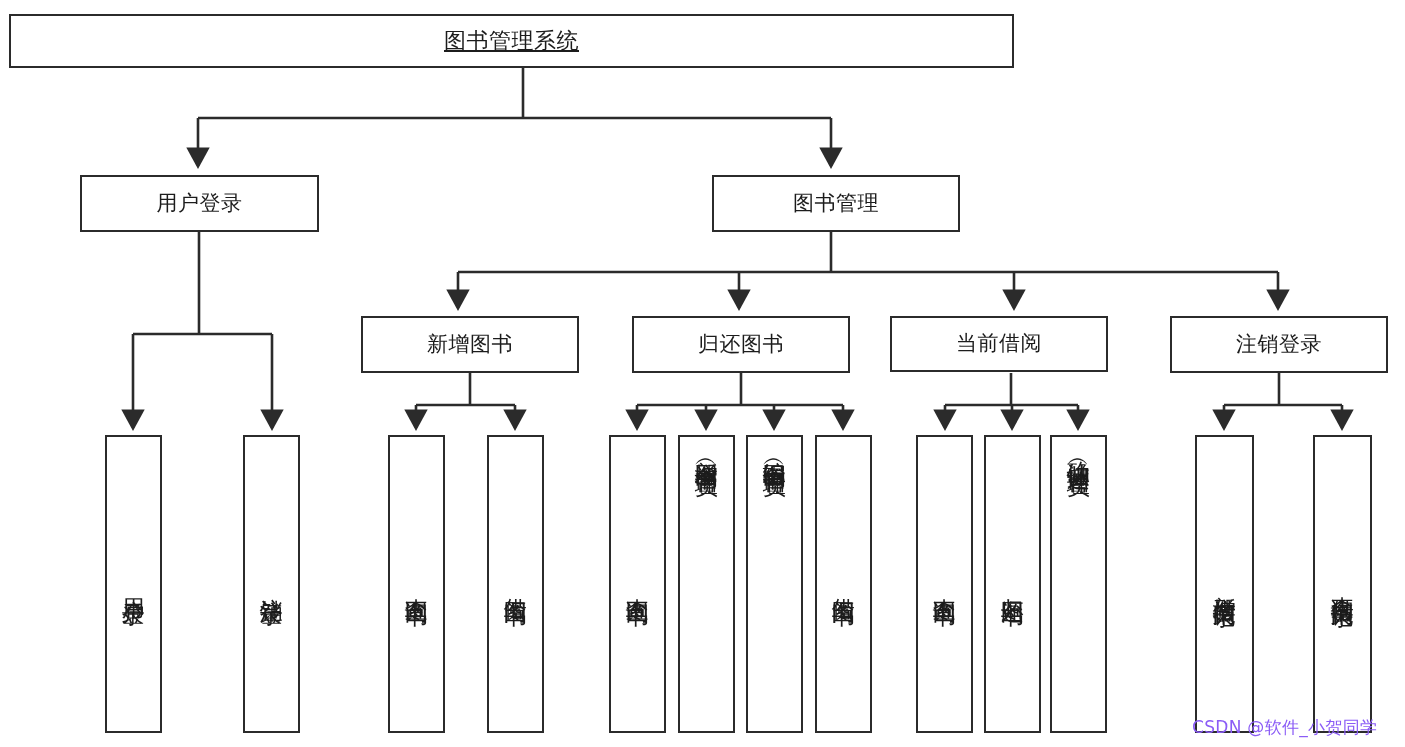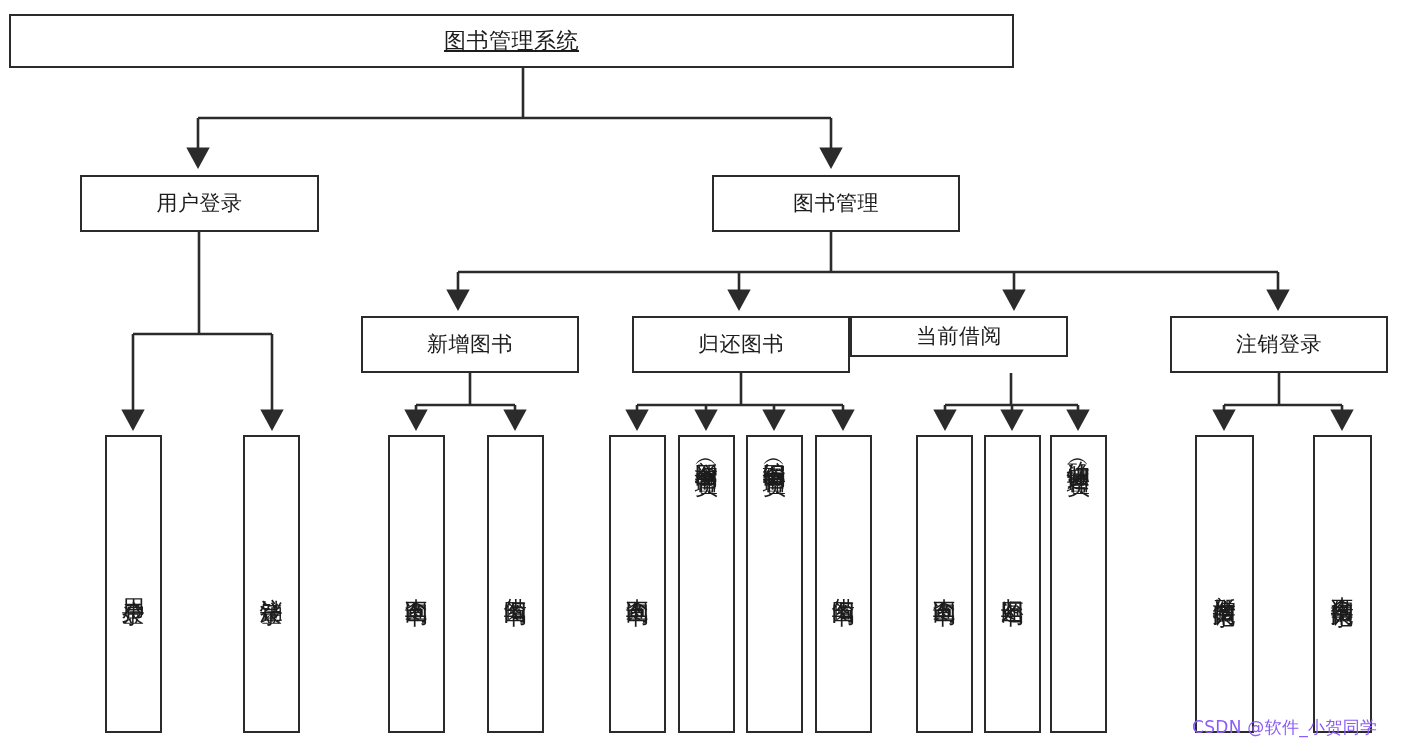--- a/index.html
+++ b/index.html
@@ -136,21 +136,21 @@
       </div>
       <div class="node horiz" style="left: 712px; top: 175px; width: 248px; height: 57px;">
         <span class="label">图书管理</span>
       </div>
       <div class="node horiz" style="left: 361px; top: 316px; width: 218px; height: 57px;">
         <span class="label">新增图书</span>
       </div>
       <div class="node horiz" style="left: 632px; top: 316px; width: 218px; height: 57px;">
         <span class="label">归还图书</span>
       </div>
-      <div class="node horiz" style="left: 850px; top: 316px; width: 218px; height: 41px;">
+      <div class="node horiz" style="left: 890px; top: 316px; width: 218px; height: 56px;">
         <span class="label">当前借阅</span>
       </div>
       <div class="node horiz" style="left: 1170px; top: 316px; width: 218px; height: 57px;">
         <span class="label">注销登录</span>
       </div>
       <div class="node leaf center-text" style="left: 105px; top: 435px; width: 57px; height: 298px;">
         <span class="label">用户登录</span>
       </div>
       <div class="node leaf center-text" style="left: 243px; top: 435px; width: 57px; height: 298px;">
         <span class="label">注销登录</span>

